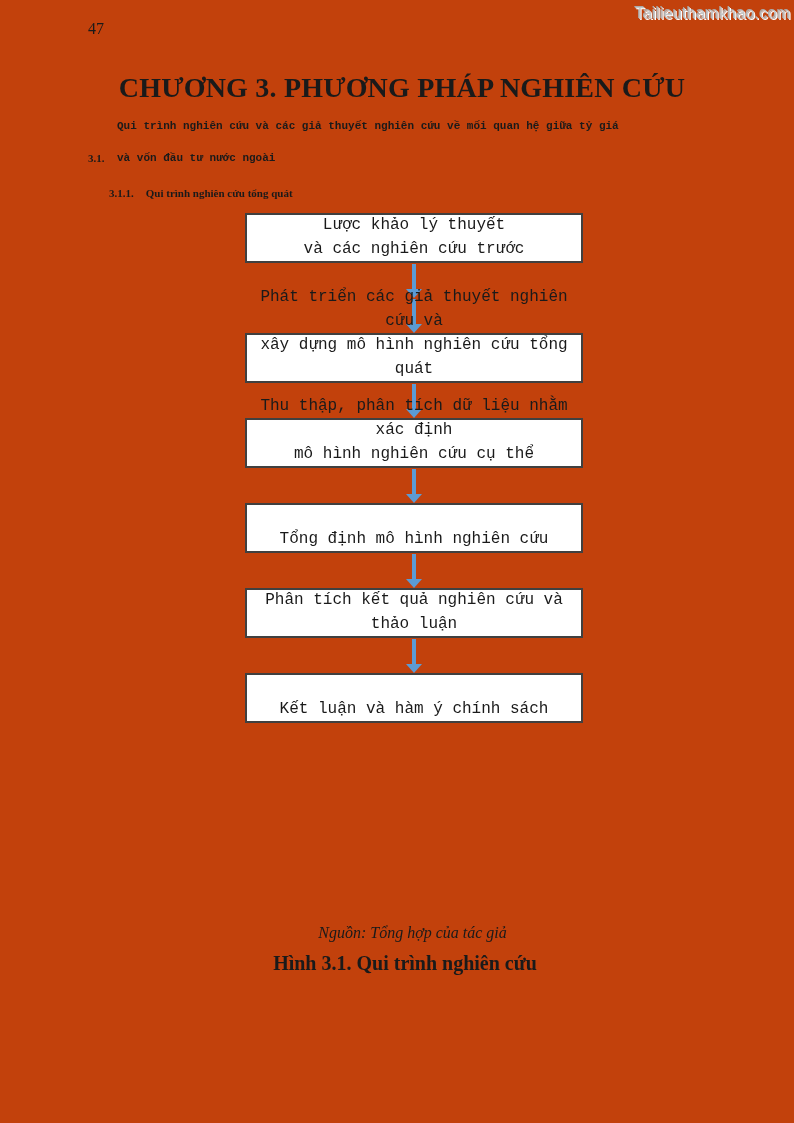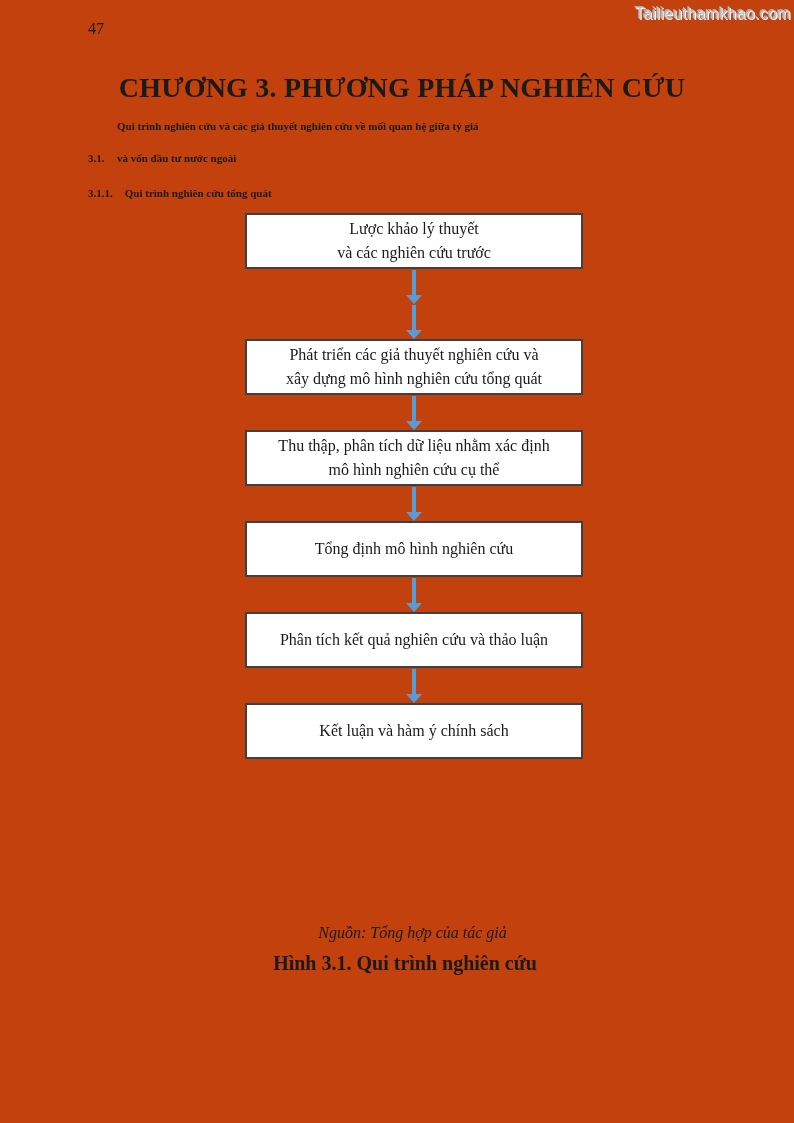--- a/index.html
+++ b/index.html
@@ -51,41 +51,41 @@
     width: 660px;
     font-weight: bold;
     font-size: 11px;
     line-height: 32px;
     display: flex;
     align-items: flex-end;
   }
   .h31 { top: 110px; }
   .h31 .hnum { flex: 0 0 29px; }
   .h311 { top: 177px; }
-  .h311 .hnum { flex: 0 0 auto; margin-right: 12px; }
+  .h311 .hnum { flex: 0 0 auto; margin-right: 12px; margin-left: 21px; }
   .htext { flex: 1 1 auto; }
-  .prewrap { white-space: pre-line; }
+  .prewrap { white-space: pre-line; font-family: Liberation Mono, monospace; }
 
   .flowchart {
     position: absolute;
     left: 245px;
     top: 213px;
     width: 338px;
     display: flex;
     flex-direction: column;
     align-items: center;
   }
   .fbox {
     box-sizing: border-box;
     width: 338px;
-    height: 56px;
+    height: 50px;
     border: 2px solid var(--box-border, #404040);
     background: #ffffff;
     display: flex;
-    align-items: center;
+    align-items: flex-end;
     justify-content: center;
     text-align: center;
     font-size: 16px;
     line-height: 24px;
     padding: 0 6px;
   }
   .farrow {
     height: 35px;
     display: flex;
     flex-direction: column;

